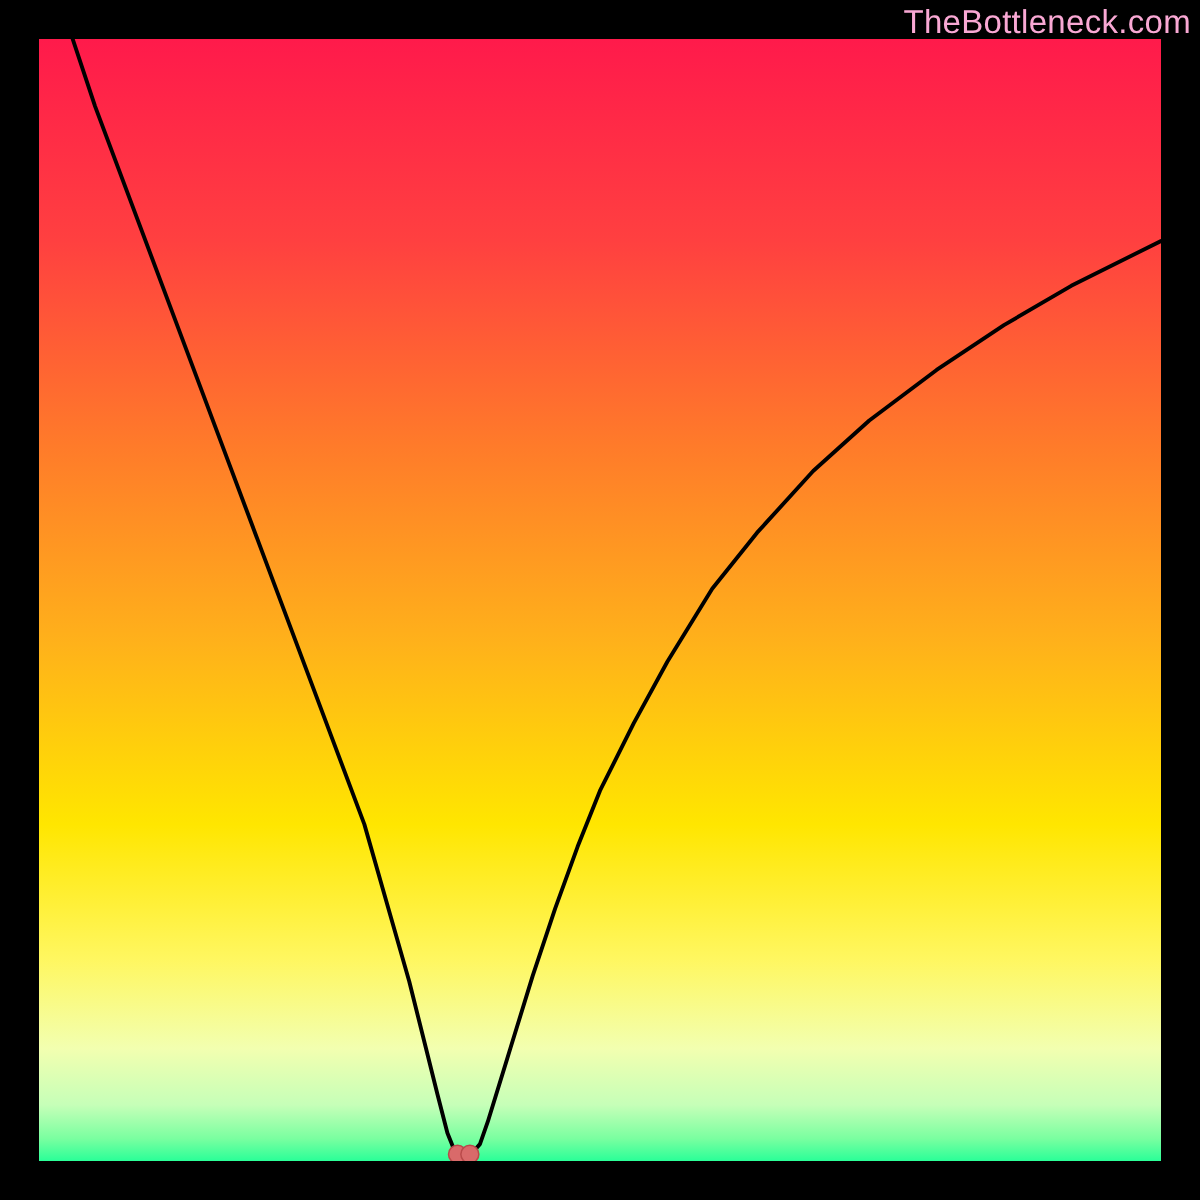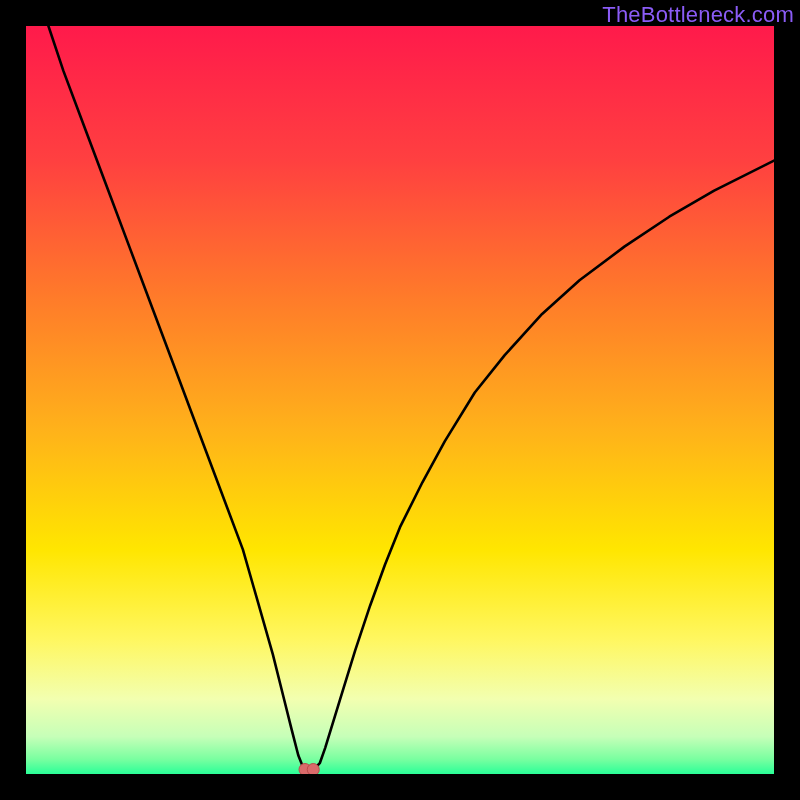--- a/index.html
+++ b/index.html
@@ -23,21 +23,21 @@
     position: absolute;
     left: 0;
     top: 0;
     width: 748px;
     height: 748px;
   }
   .watermark {
     position: absolute;
     top: 2px;
     right: 6px;
-    color: #8b5cf6;
+    color: #f9a8d4;
     font-size: 22px;
     font-weight: 500;
     letter-spacing: 0.2px;
     font-family: Arial, Helvetica, sans-serif;
   }
 </style>
 </head>
 <body>
 
 <div class="frame">

